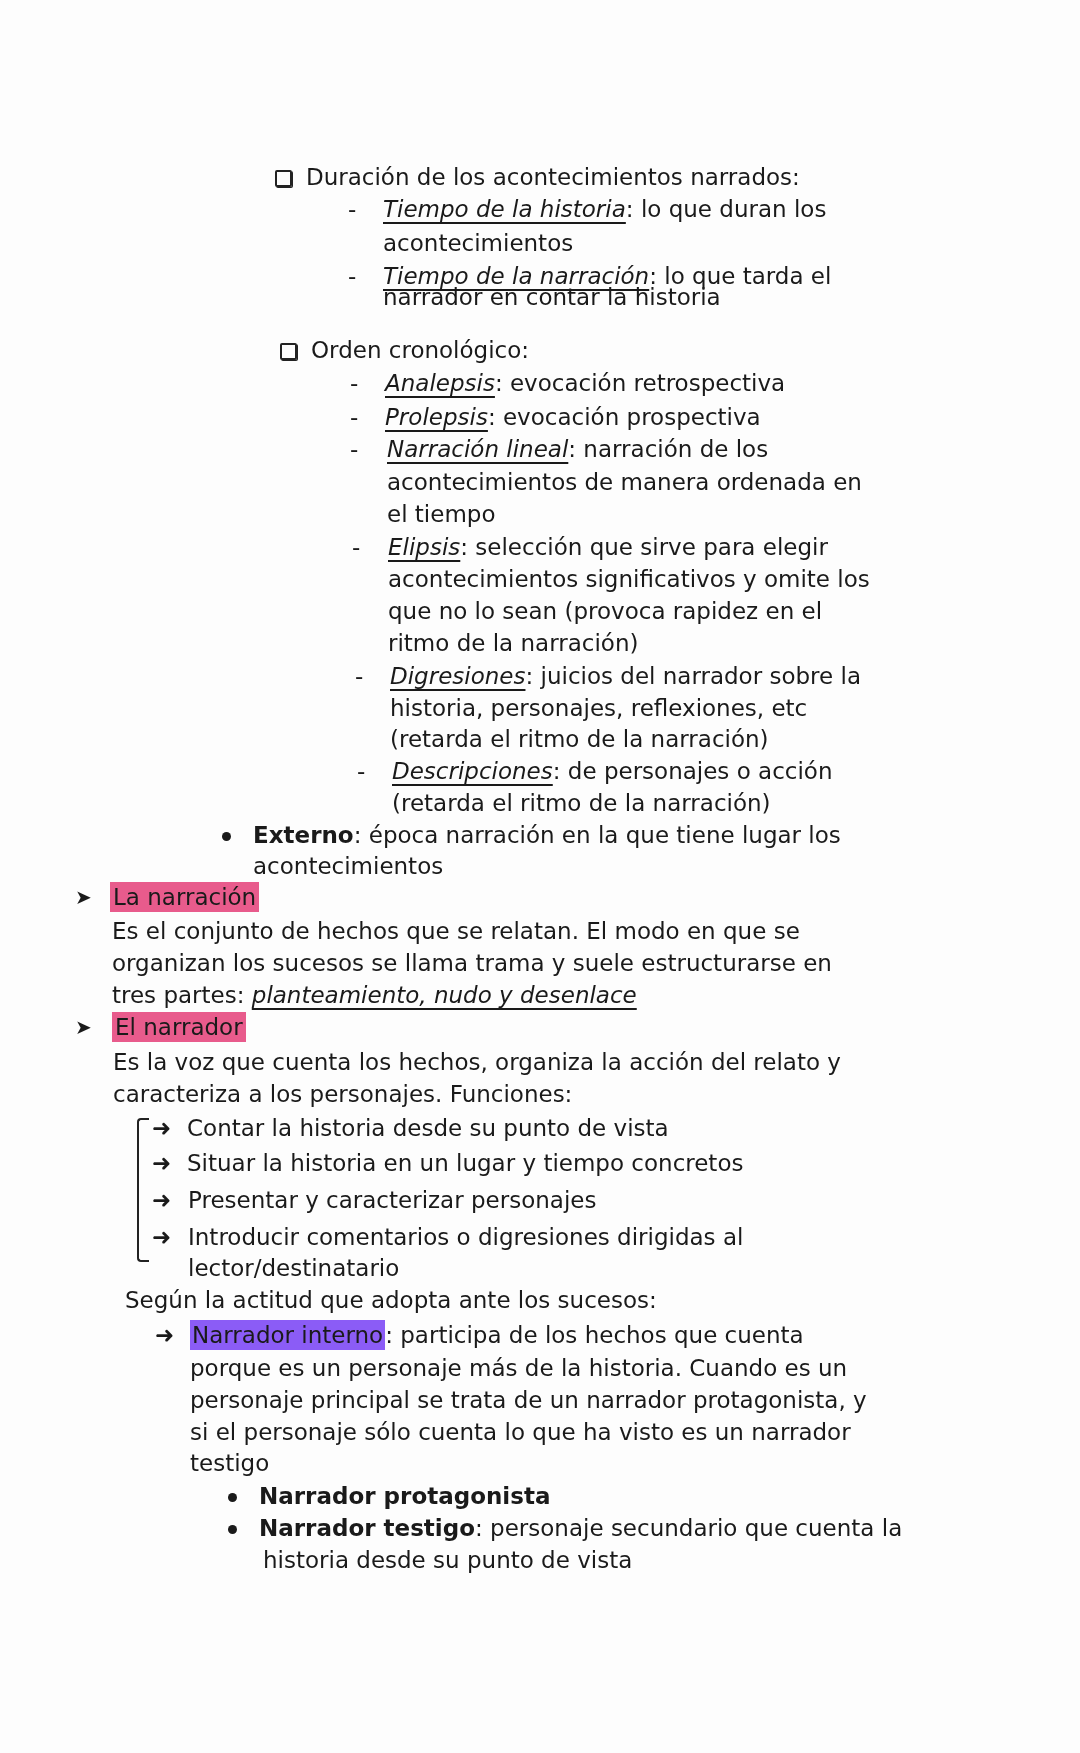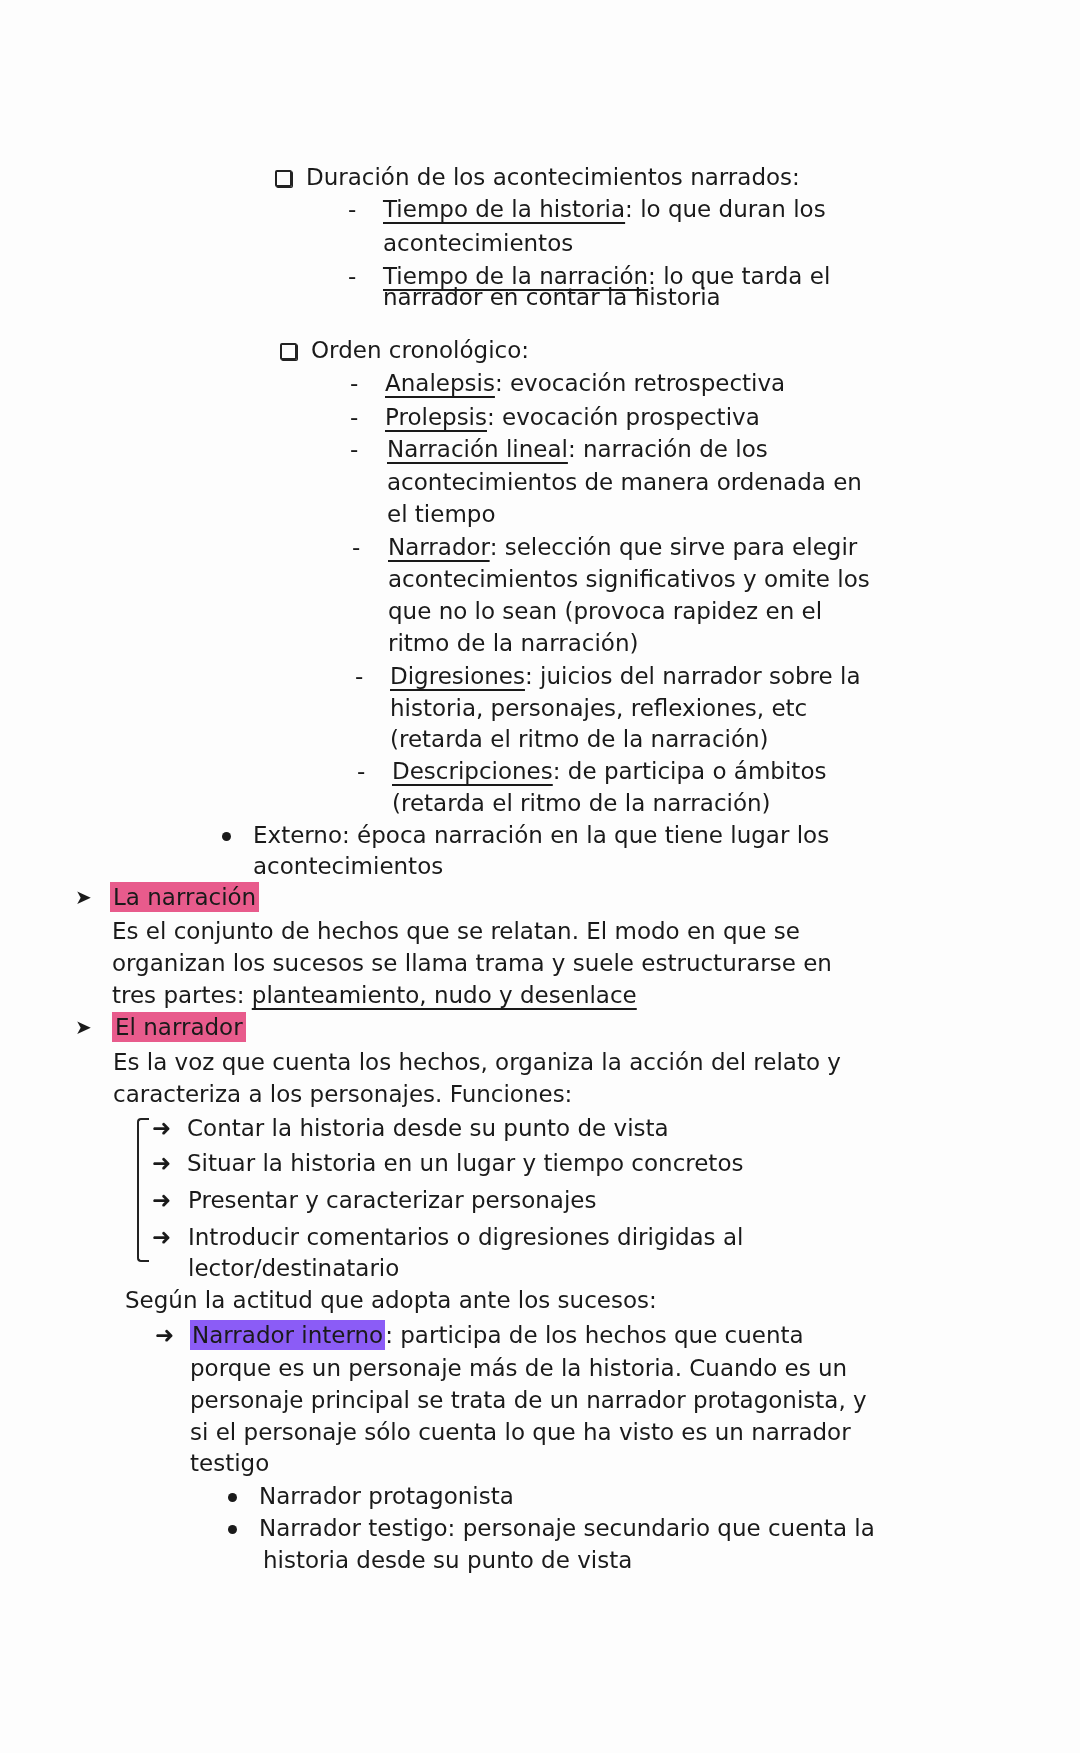--- a/index.html
+++ b/index.html
@@ -1,22 +1,22 @@
 <!DOCTYPE html>
 <html><head>
 <meta charset="utf-8">
 <style>
   html, body { margin:0; padding:0; }
   body {
     width:1080px; height:1753px; background:#fdfdfd; position:relative; overflow:hidden;
     font-family:"DejaVu Sans", sans-serif; color:#1a1a1a; font-size:23px;
   }
   .ln { position:absolute; white-space:nowrap; line-height:1; }
-  .u { text-decoration:underline; text-decoration-thickness:2px; text-underline-offset:5px; }
-  .b { font-weight:normal; }
+  .u { text-decoration:underline; text-decoration-thickness:2px; text-underline-offset:5px;font-style:italic; }
+  .b { font-weight:bold; }
   .hl-pink { background:#e85b8c; padding:2px 3px; }
   .hl-blue { background:#8b5cf6; padding:2px 2px; }
   .box { display:inline-block; width:13px; height:13px; border:2px solid #222; border-radius:2px; margin-right:14px; vertical-align:middle; box-shadow:1px 1px 0 #222; }
   .dot { display:inline-block; width:9px; height:9px; background:#1a1a1a; border-radius:50%; margin-right:22px; vertical-align:middle; }
   .bracket { position:absolute; border:2px solid #222; border-right:none; border-radius:4px 0 0 4px; }
 </style>
 </head>
 <body>
 
 <div class="ln" style="left:275px;top:166px;">
@@ -34,30 +34,30 @@
 </div>
 <div class="ln" style="left:350px;top:372px;">-</div>
 <div class="ln" style="left:385px;top:372px;"><span class="u">Analepsis</span><span>: evocación retrospectiva</span></div>
 <div class="ln" style="left:350px;top:406px;">-</div>
 <div class="ln" style="left:385px;top:406px;"><span class="u">Prolepsis</span><span>: evocación prospectiva</span></div>
 <div class="ln" style="left:350px;top:438px;">-</div>
 <div class="ln" style="left:387px;top:438px;"><span class="u">Narración lineal</span><span>: narración de los</span></div>
 <div class="ln" style="left:387px;top:471px;">acontecimientos de manera ordenada en</div>
 <div class="ln" style="left:387px;top:503px;">el tiempo</div>
 <div class="ln" style="left:352px;top:536px;">-</div>
-<div class="ln" style="left:388px;top:536px;"><span class="u">Narrador</span><span>: selección que sirve para elegir</span></div>
+<div class="ln" style="left:388px;top:536px;"><span class="u">Elipsis</span><span>: selección que sirve para elegir</span></div>
 <div class="ln" style="left:388px;top:568px;">acontecimientos significativos y omite los</div>
 <div class="ln" style="left:388px;top:600px;">que no lo sean (provoca rapidez en el</div>
 <div class="ln" style="left:388px;top:632px;">ritmo de la narración)</div>
 <div class="ln" style="left:355px;top:665px;">-</div>
 <div class="ln" style="left:390px;top:665px;"><span class="u">Digresiones</span><span>: juicios del narrador sobre la</span></div>
 <div class="ln" style="left:390px;top:697px;text-align:right;">historia, personajes, reflexiones, etc</div>
 <div class="ln" style="left:390px;top:728px;">(retarda el ritmo de la narración)</div>
 <div class="ln" style="left:357px;top:760px;">-</div>
-<div class="ln" style="left:392px;top:760px;"><span class="u">Descripciones</span><span>: de participa o ámbitos</span></div>
+<div class="ln" style="left:392px;top:760px;"><span class="u">Descripciones</span><span>: de personajes o acción</span></div>
 <div class="ln" style="left:392px;top:792px;">(retarda el ritmo de la narración)</div>
 
 <div class="ln" style="left:222px;top:824px;">
   <span class="dot"></span><span class="b">Externo</span><span>: época narración en la que tiene lugar los</span>
 </div>
 <div class="ln" style="left:253px;top:855px;">acontecimientos</div>
 
 <div class="ln" style="left:75px;top:887px;font-size:20px;">➤</div>
 <div class="ln" style="left:110px;top:886px;text-align:center;"><span class="hl-pink">La narración</span></div>
 <div class="ln" style="left:112px;top:920px;">Es el conjunto de hechos que se relatan. El modo en que se</div>

